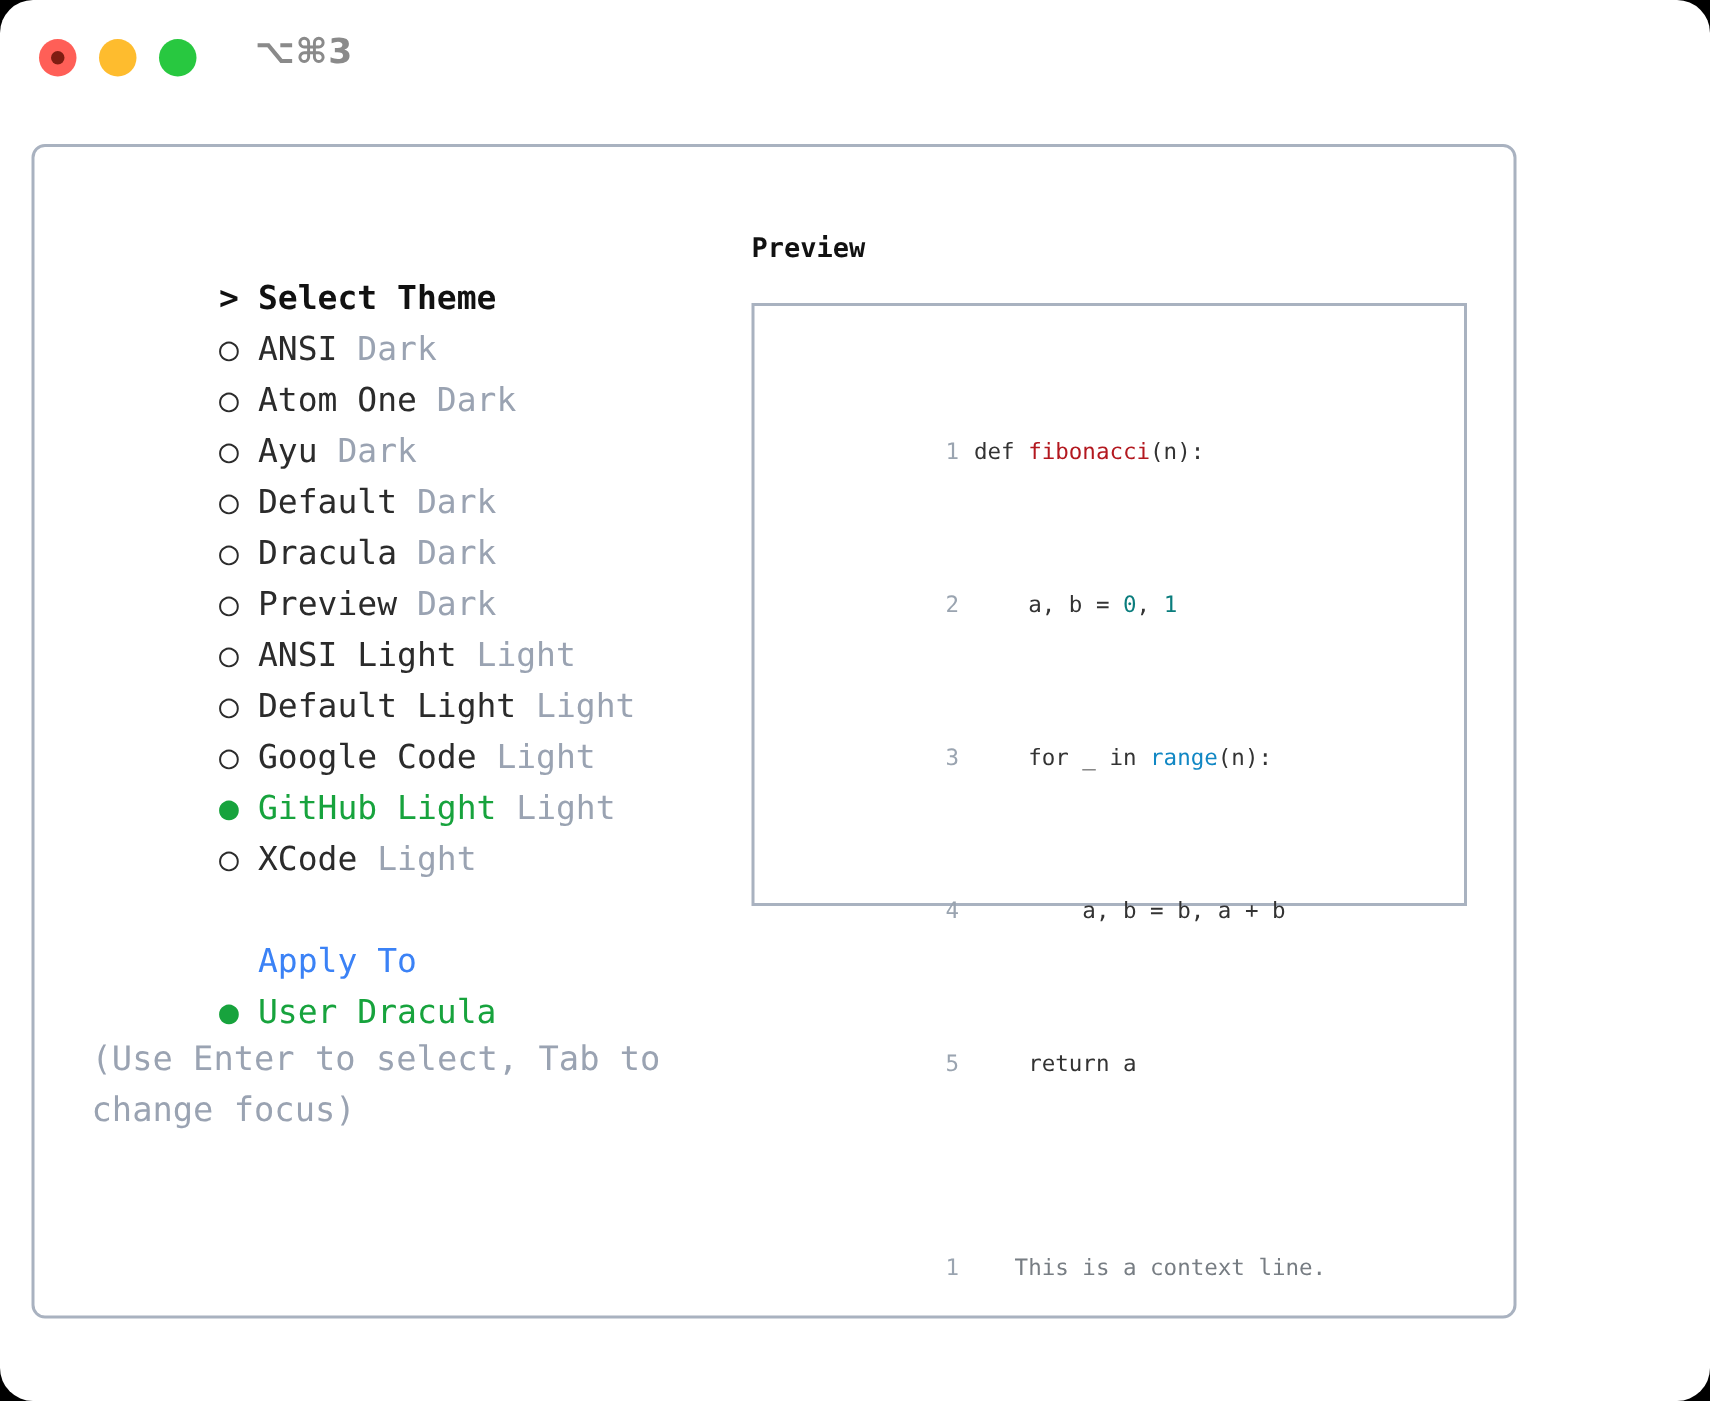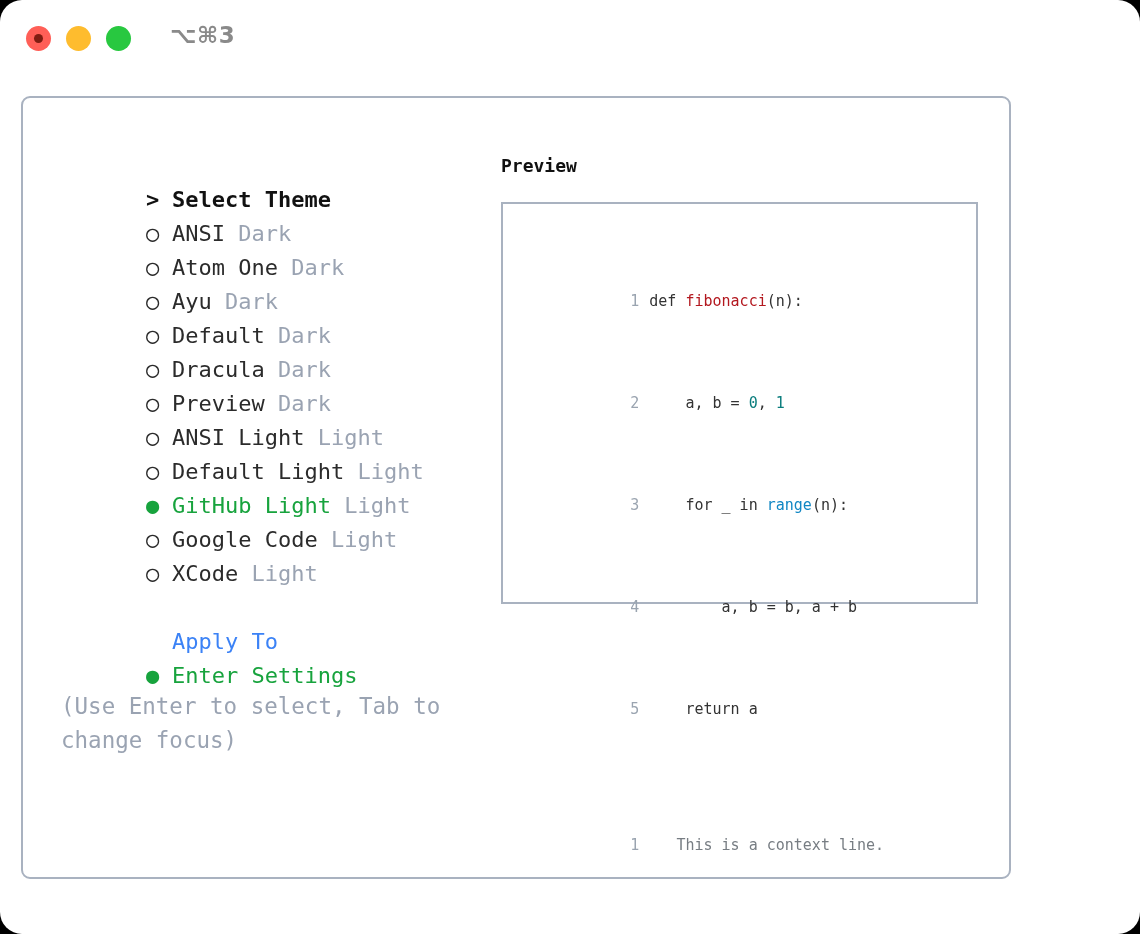--- a/index.html
+++ b/index.html
@@ -228,40 +228,40 @@
 
       <div class="row">
         <span class="marker">○</span><span class="name">ANSI Light</span><span class="cat"> </span><span class="cat">Light</span>
       </div>
 
 
       <div class="row">
         <span class="marker">○</span><span class="name">Default Light</span><span class="cat"> </span><span class="cat">Light</span>
       </div>
 
+      <div class="row">
+        <span class="marker">○</span><span class="name">Google Code</span><span class="cat"> </span><span class="cat">Light</span>
+      </div>
+
       <div class="row selected">
         <span class="marker sel">●</span><span class="name">GitHub Light</span><span class="cat"> </span><span class="cat">Light</span>
       </div>
 
       <div class="row">
-        <span class="marker">○</span><span class="name">Google Code</span><span class="cat"> </span><span class="cat">Light</span>
-      </div>
-
-      <div class="row">
         <span class="marker">○</span><span class="name">XCode</span><span class="cat"> </span><span class="cat">Light</span>
       </div>
 
       <div class="spacer-row"></div>
 
       <div class="row section-label">
         <span class="marker"> </span><span>Apply To</span>
       </div>
 
       <div class="row selected">
-        <span class="marker sel">●</span><span class="name">Enter Settings</span>
+        <span class="marker sel">●</span><span class="name">User Dracula</span>
       </div>
 
 
       <div id="hint">(Use Enter to select, Tab to change focus)</div>
     </div>
 
     <div id="preview-col">
 
       <div id="preview-title">Preview</div>
 

